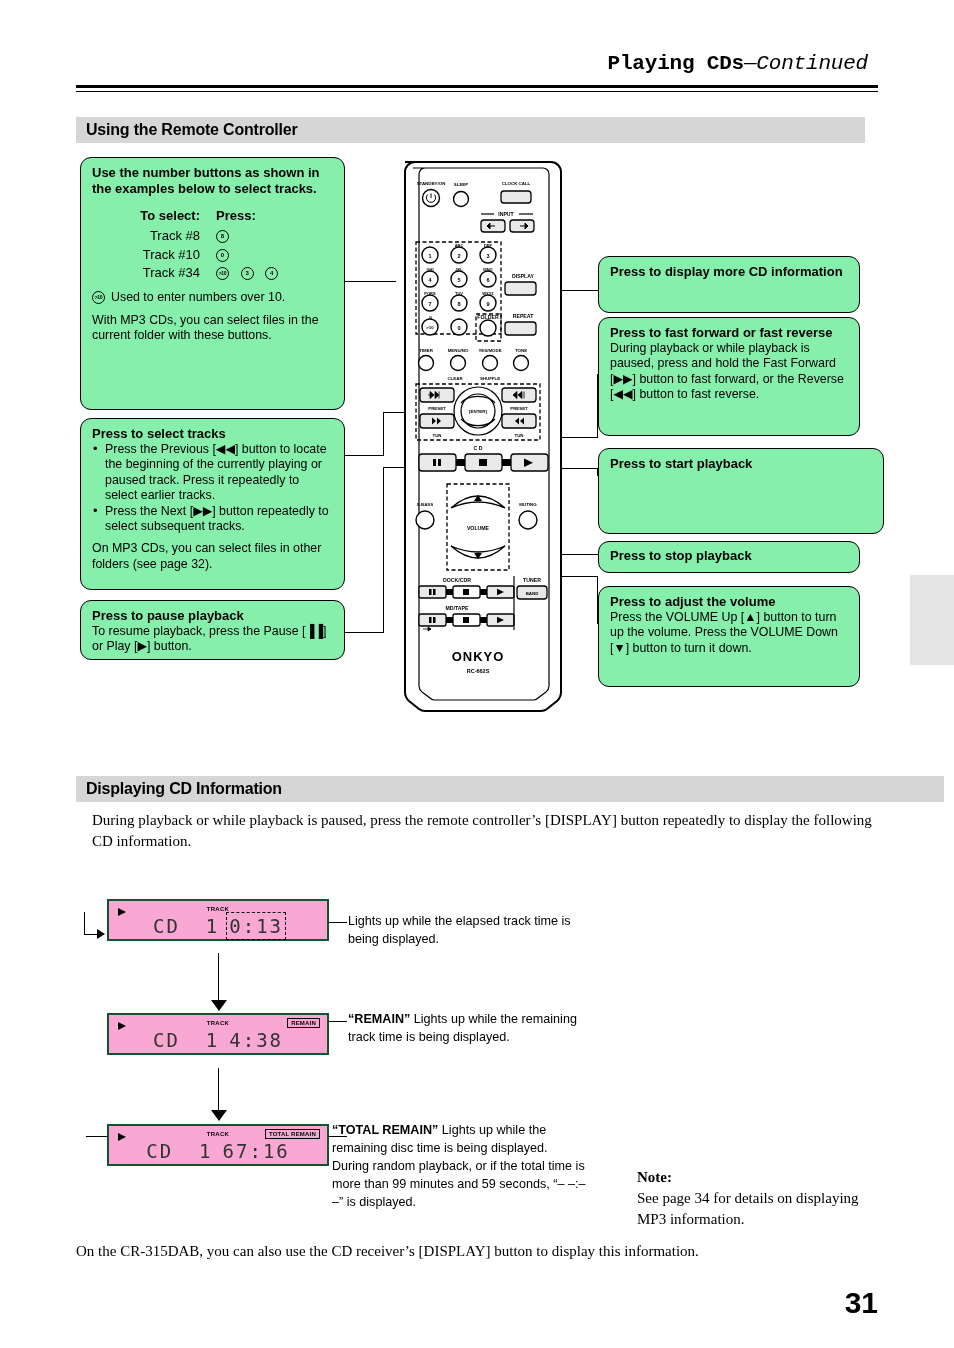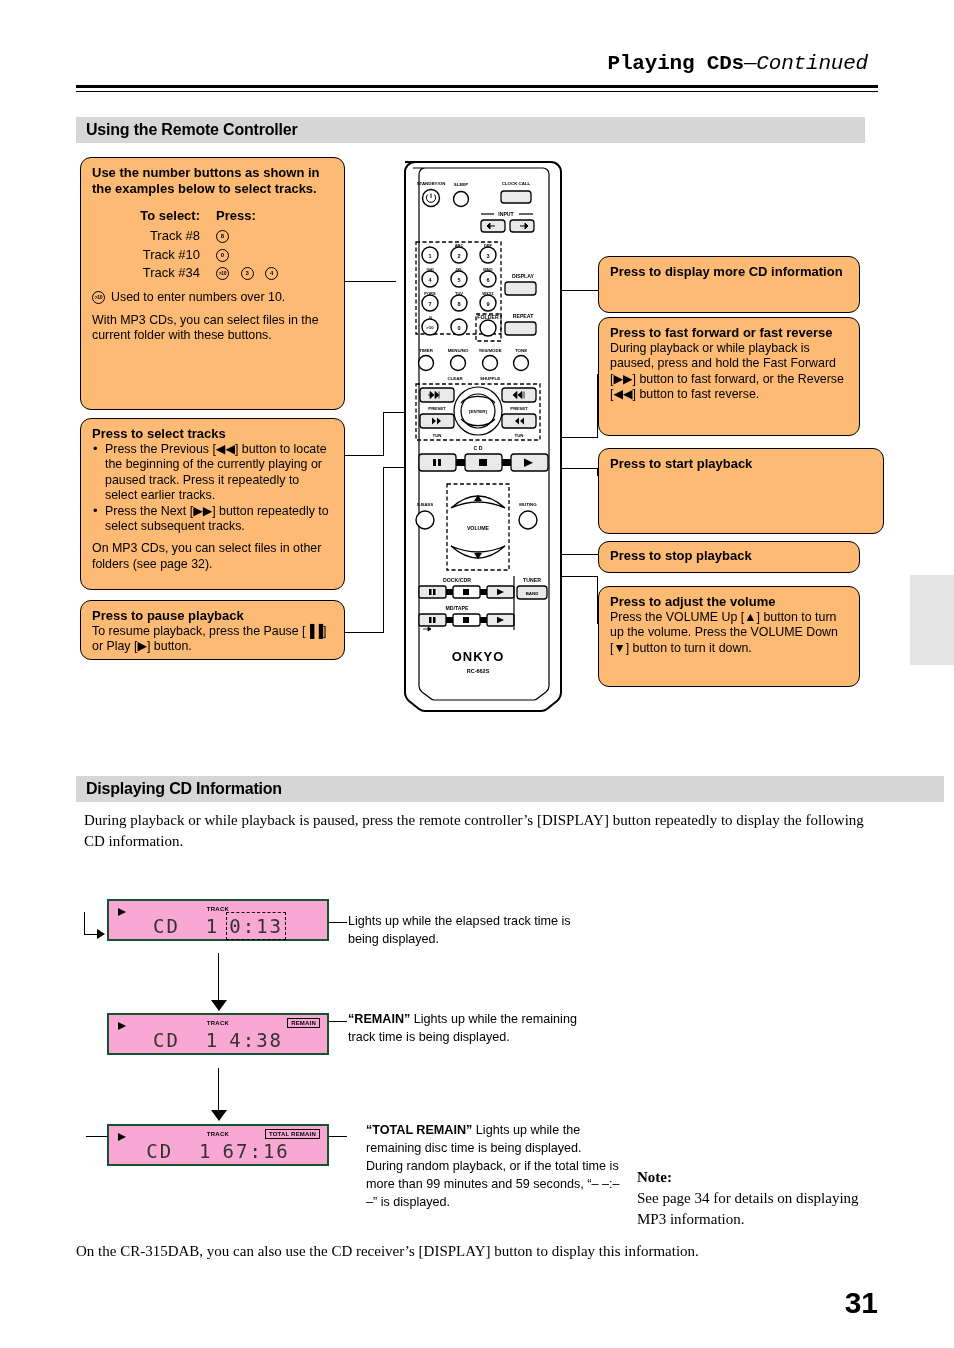--- a/index.html
+++ b/index.html
@@ -22,21 +22,21 @@
   
   .secbar{
     position:absolute;background:#d6d6d6;height:26px;
     font-size:16px;font-weight:bold;line-height:26px;padding-left:10px;
     box-sizing:border-box;letter-spacing:-0.2px;
   }
 
   
   .box{
     position:absolute;border:1.4px solid #000;border-radius:11px;
-    background:#fdba74;box-sizing:border-box;padding:7px 10px 7px 11px;
+    background:#86efac;box-sizing:border-box;padding:7px 10px 7px 11px;
     font-size:12.4px;line-height:15.4px;
   }
   .box b,.box .bt{font-weight:bold;display:block;font-size:13px;line-height:16px;}
   .box p{margin:0;}
   .box .sp{margin-top:7px;}
   .bullets{margin:0;padding:0;list-style:none;}
   .bullets li{position:relative;padding-left:13px;margin:0;}
   .bullets li:before{content:"\2022";position:absolute;left:1px;top:-1px;font-size:13px;}
 
   
@@ -365,21 +365,21 @@
     <path d="M30,471 l8,0 M35,469 l3,2 l-3,2 z" fill="#000" stroke="#000" stroke-width="0.8"></path>
     <line class="inner" x1="121" y1="418" x2="121" y2="472"></line>
 
     <text x="85" y="503" font-family="Liberation Sans, sans-serif" font-size="13" font-weight="bold" text-anchor="middle" letter-spacing="1">ONKYO</text>
     <text x="85" y="515" font-family="Liberation Sans, sans-serif" font-size="5.5" font-weight="bold" text-anchor="middle">RC-662S</text>
   </svg>
   </div>
 
   <div class="secbar" style="left:76px;width:868px;top:776px;">Displaying CD Information</div>
 
-  <div class="serif" style="left:84px;top:810px;width:790px;">During playback or while playback is paused, press the remote controller’s [DISPLAY] button repeatedly to display the following CD information.</div>
+  <div class="serif" style="left:92px;top:810px;width:790px;">During playback or while playback is paused, press the remote controller’s [DISPLAY] button repeatedly to display the following CD information.</div>
 
   <div class="ln lnv" style="left:84px;top:912px;height:22px;"></div>
   <div class="ln lnh" style="left:84px;top:934px;width:14px;"></div>
   <div style="position:absolute;left:97px;top:929px;width:0;height:0;border-top:5px solid transparent;border-bottom:5px solid transparent;border-left:8px solid #000;"></div>
 
   <div class="ln lnv" style="left:218px;top:953px;height:52px;"></div>
   <div class="arrowdown" style="left:211px;top:1000px;"></div>
   <div class="ln lnv" style="left:218px;top:1068px;height:48px;"></div>
   <div class="arrowdown" style="left:211px;top:1110px;"></div>
 
@@ -412,21 +412,21 @@
   <div class="lcd" style="left:107px;top:1124px;width:222px;height:42px;">
     <span class="play"></span>
     <span class="trk">TRACK</span>
     <span class="ind">TOTAL REMAIN</span>
     <span class="seg">
       <span class="src">CD</span><span class="num">1</span><span>67:16</span>
     </span>
   </div>
   <div class="ln lnh" style="left:86px;top:1136px;width:22px;"></div>
   <div class="ln lnh" style="left:329px;top:1136px;width:18px;"></div>
-  <div style="position:absolute;left:366px;top:1121px;width:256px;font-size:12.6px;line-height:18px;">
+  <div style="position:absolute;left:332px;top:1121px;width:256px;font-size:12.6px;line-height:18px;">
     <b>“TOTAL REMAIN”</b>
     <span>Lights up while the remaining disc time is being displayed. During random playback, or if the total time is more than 99 minutes and 59 seconds, “– –:– –” is displayed.</span>
   </div>
 
   <div class="serif" style="left:637px;top:1167px;width:230px;">
     <b>Note:</b><br>
     <span>See page 34 for details on displaying MP3 information.</span>
   </div>
 
   <div class="serif" style="left:76px;top:1241px;width:790px;">On the CR-315DAB, you can also use the CD receiver’s [DISPLAY] button to display this information.</div>

